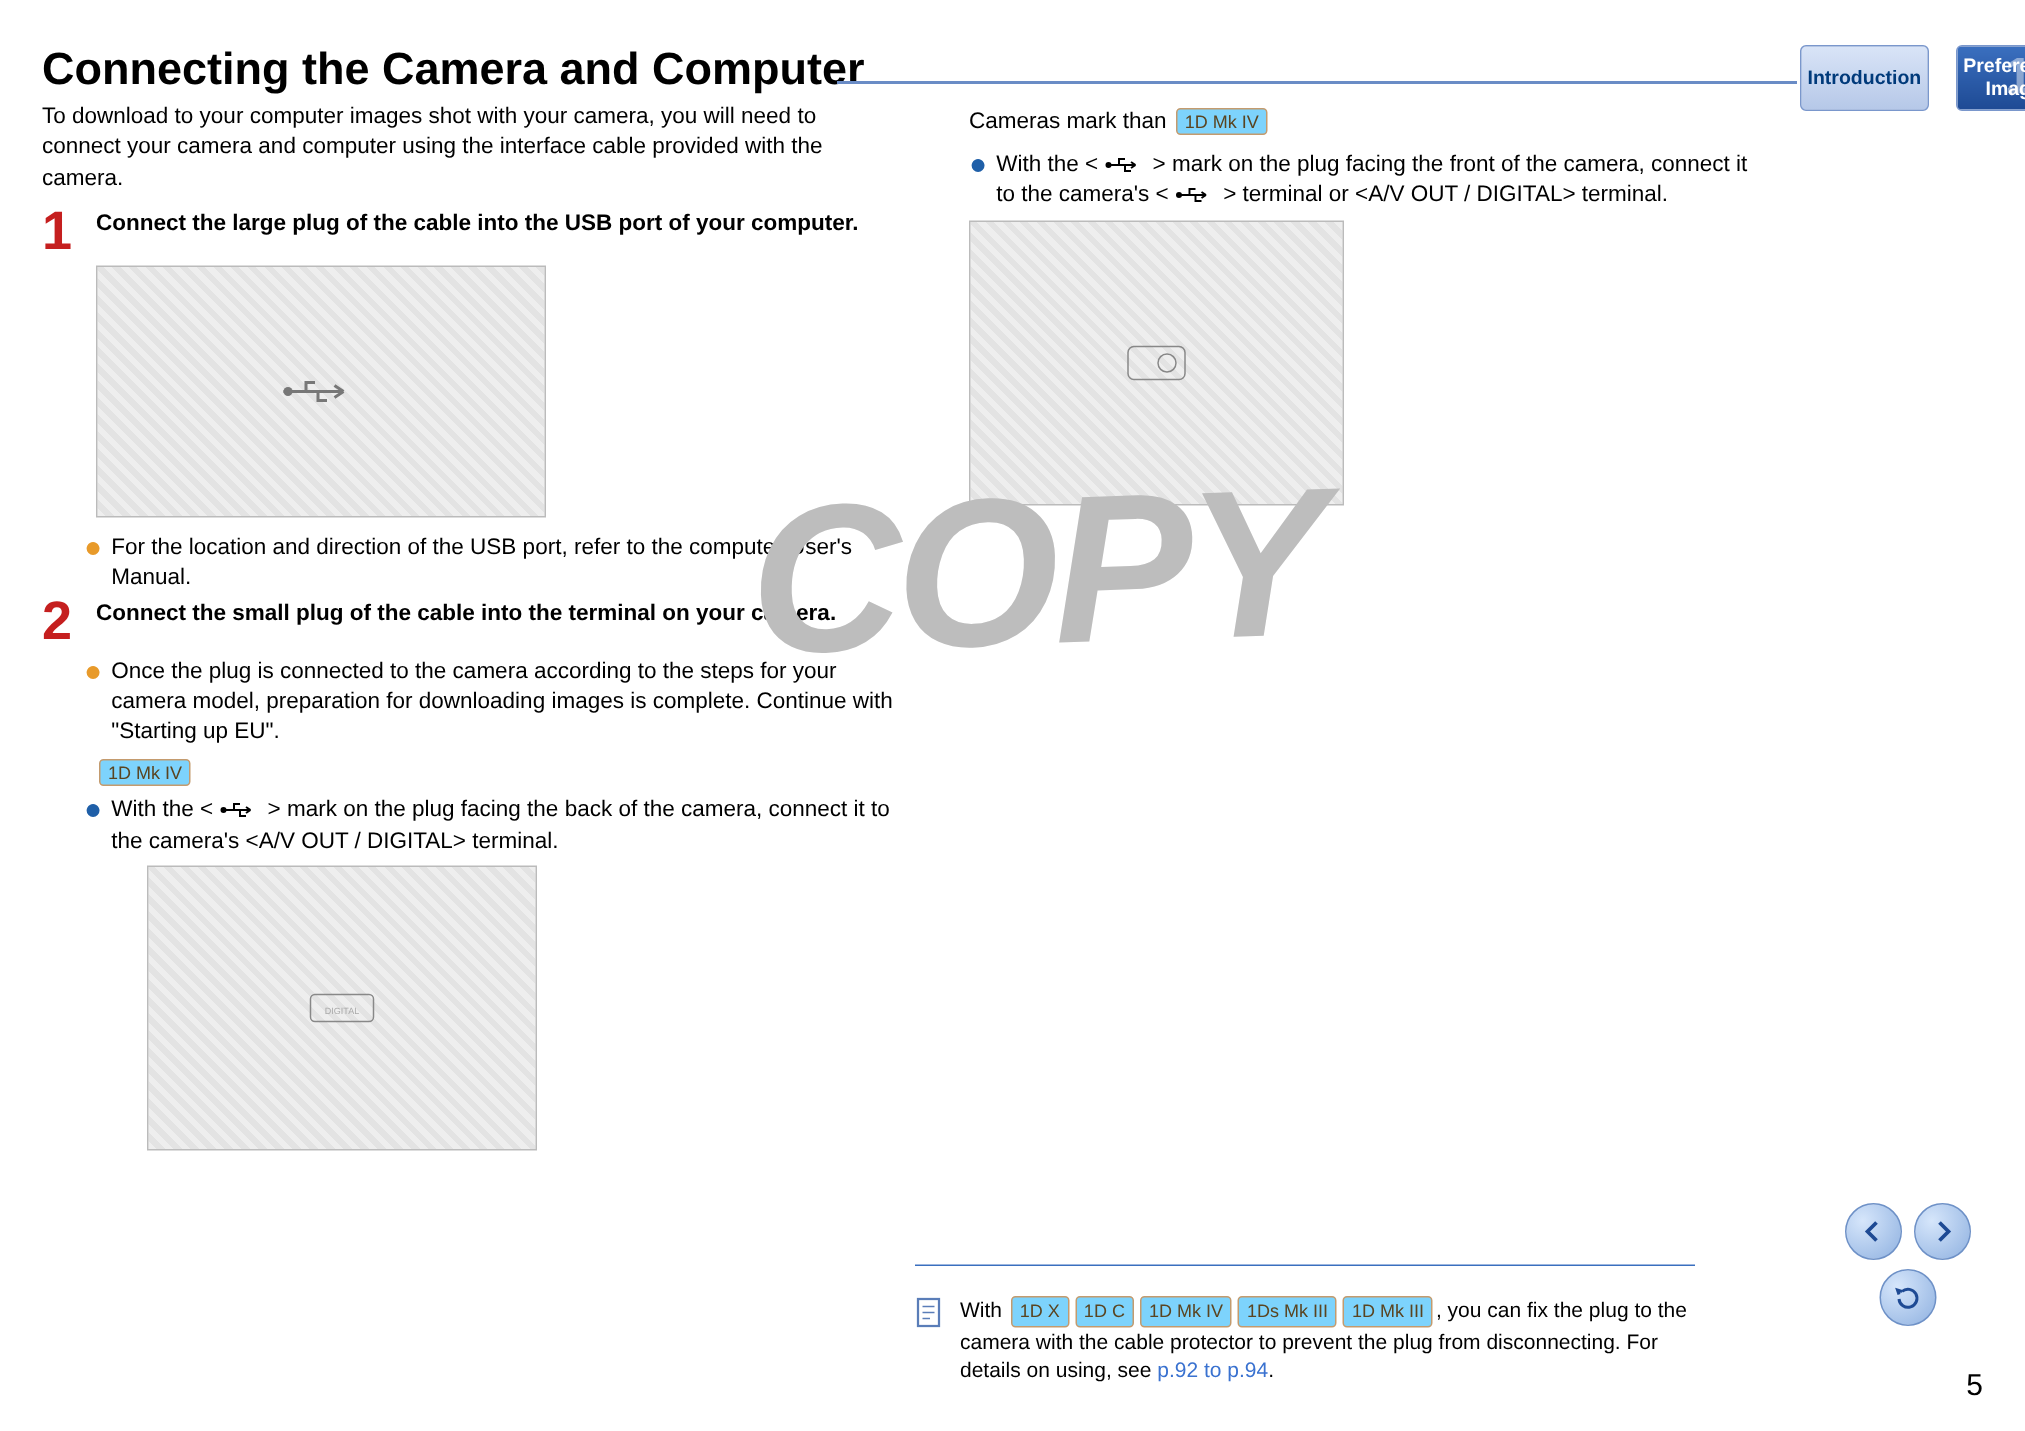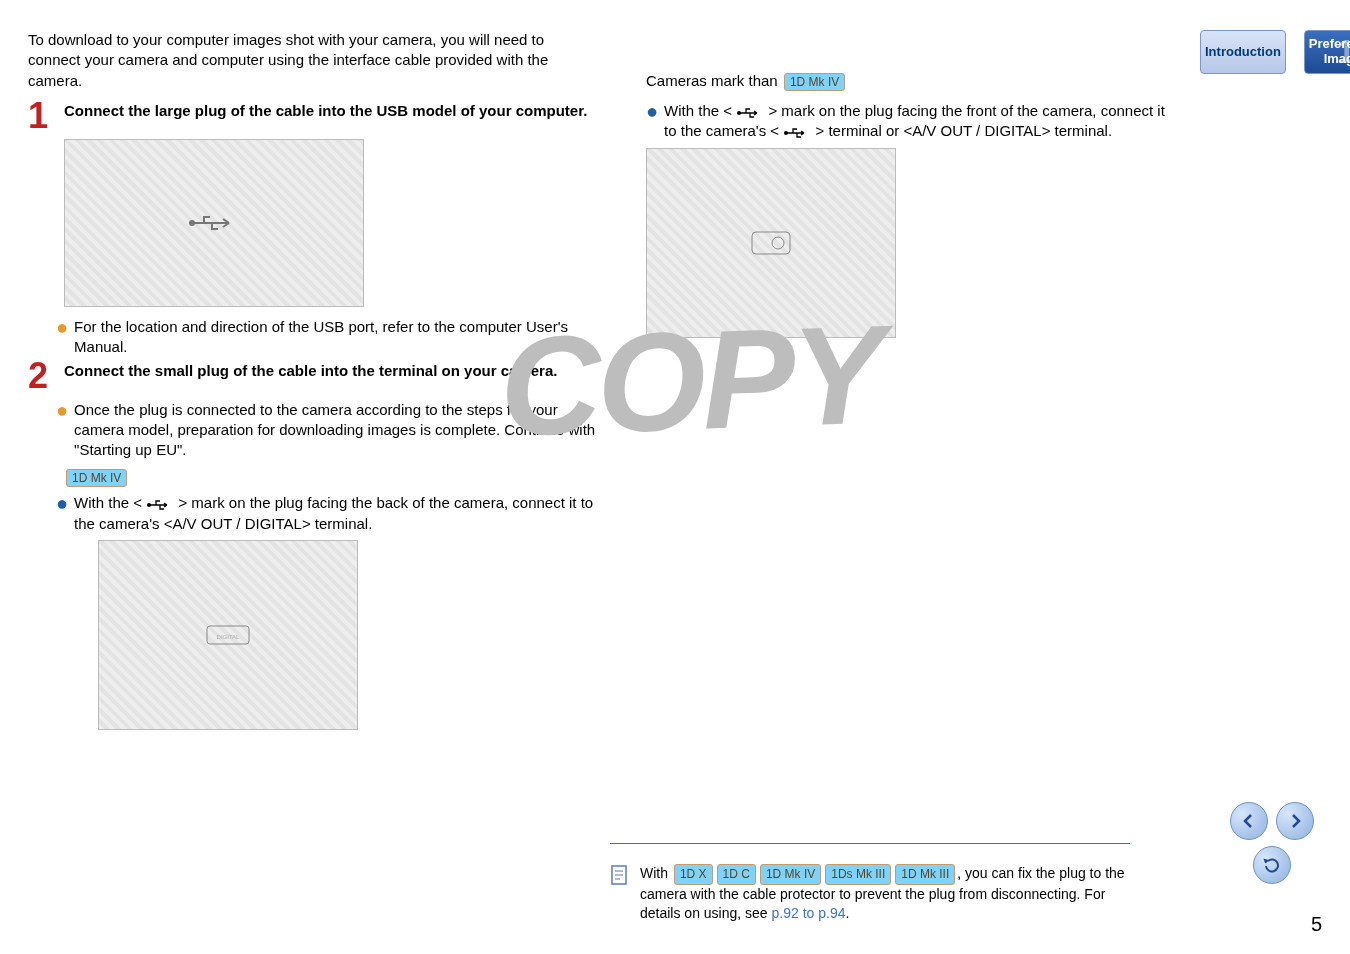--- a/index.html
+++ b/index.html
@@ -213,25 +213,29 @@
 </style>
 </head>
 <body>
 
 <div class="watermark">COPY</div>
 
 <div class="page">
   <div class="content">
 
     <div class="col col-left">
+      <h1>
+        <span>Connecting the Camera and Computer</span>
+        <span class="title-rule"></span>
+      </h1>
       <p class="intro">To download to your computer images shot with your camera, you will need to connect your camera and computer using the interface cable provided with the camera.</p>
 
       <div class="step">
         <div class="step-num">1</div>
-        <div class="step-text">Connect the large plug of the cable into the USB model of your computer.</div>
+        <div class="step-text">Connect the large plug of the cable into the USB port of your computer.</div>
       </div>
 
       <div class="fig fig-usb">
         <svg width="60" height="30" viewBox="0 0 60 30">
             <path d="M5 15 h40 M45 15 l-6 -4 M45 15 l-6 4 M20 15 v-6 h6 M28 15 v6 h6" stroke="#777" stroke-width="2" fill="none"></path>
             <circle cx="8" cy="15" r="3" fill="#777"></circle>
           </svg>
       </div>
 
       <div class="bulleted">

